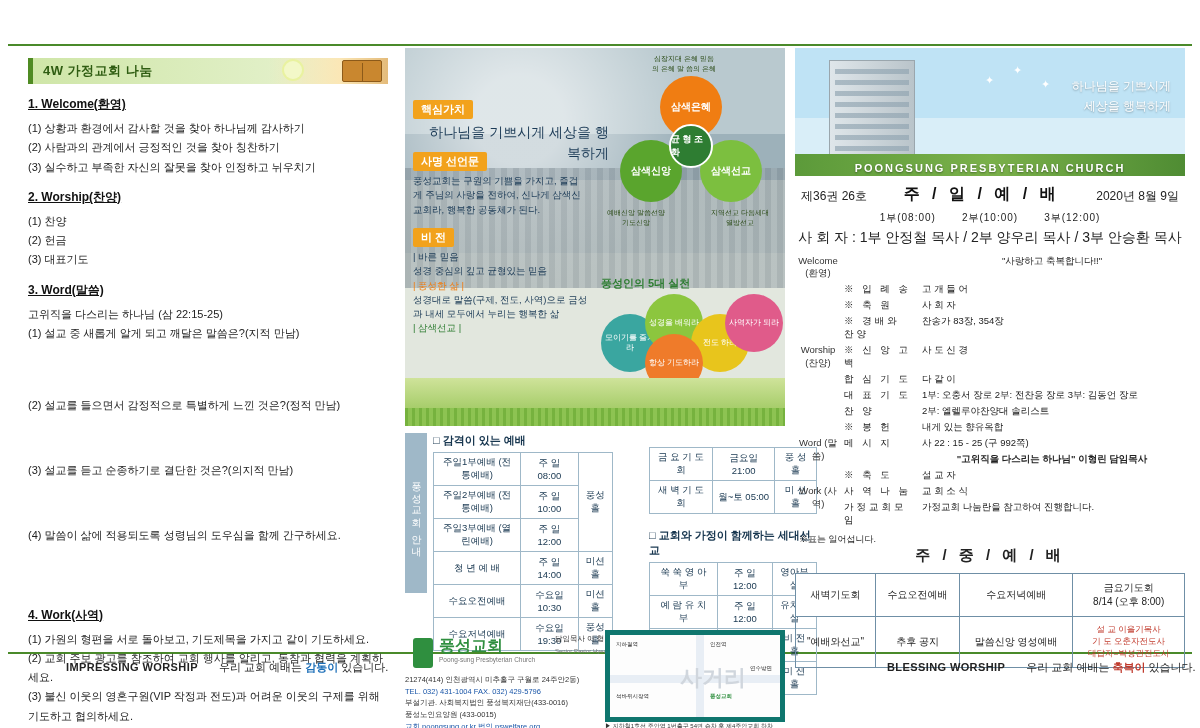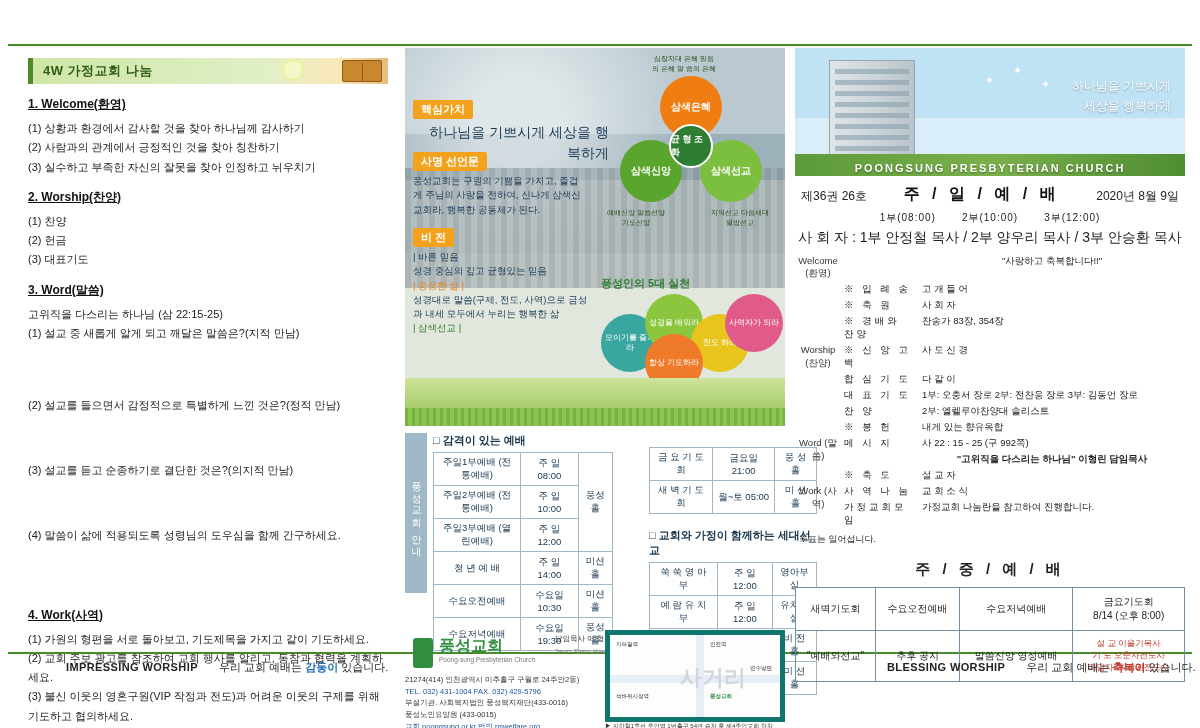--- a/index.html
+++ b/index.html
@@ -158,21 +158,21 @@
 
   .order { width:390px; border-collapse:collapse; margin-top:6px; font-size:9.5px; }
   .order td { border:none; padding:1.5px 3px; vertical-align:top; }
   .order td.cat { width:46px; text-align:center; color:#333; font-size:9.5px; line-height:1.35; }
   .order td.k { width:78px; letter-spacing:3px; }
   .order td.v { }
   .order .bold { font-weight:bold; }
   .order .center { text-align:center; }
   .note { font-size:9px; margin-top:4px; padding-left:4px; }
 
-  .r-sub { text-align:center; font-size:15px; font-weight:bold; letter-spacing:4px; margin-top:14px; }
+  .r-sub { text-align:center; font-size:15px; font-weight:bold; letter-spacing:4px; }
   .wtbl { width:390px; border-collapse:collapse; margin-top:8px; font-size:10px; }
   .wtbl td { border:1px solid #6f8fa6; text-align:center; padding:7px 2px; height:28px; }
   .wtbl .hdr td { background:#fff; font-weight:normal; }
   .wtbl .tall td { height:44px; }
   .red { color:#c0392b; font-size:8.5px; }
 
   
   .footer { position:absolute; left:0; top:660px; width:1200px; height:30px; }
   .f-left { position:absolute; left:66px; top:0; font-size:11px; }
   .f-right { position:absolute; left:866px; top:0; font-size:11px;padding-left:21px; }

